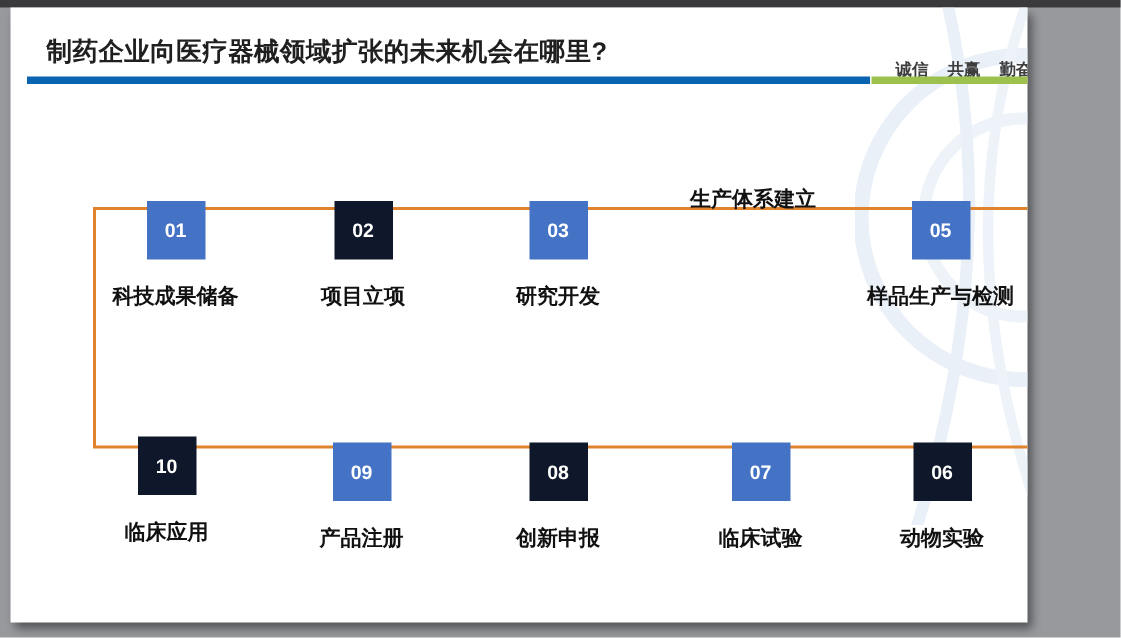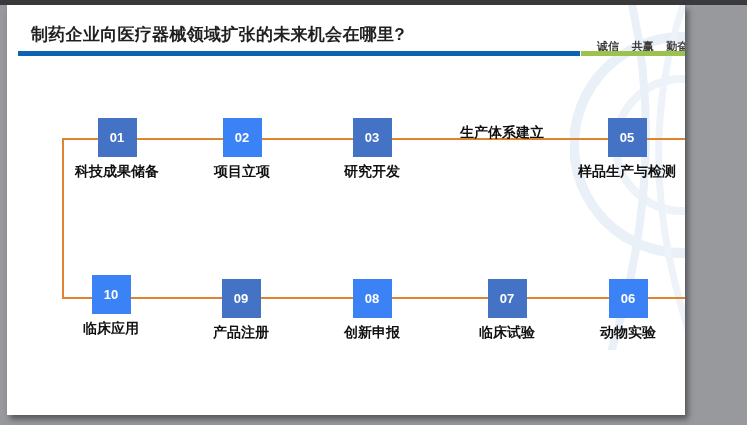--- a/index.html
+++ b/index.html
@@ -39,26 +39,26 @@
   }
   
   .loop{
     position:absolute;left:55px;top:133px;width:630px;height:157px;
     border:2px solid #e0832d;
   }
   .step{
     position:absolute;width:160px;text-align:center;
   }
   .sq{
-    width:39px;height:39px;margin:0 auto;
+    width:39px;height:39px;margin:16px auto;
     display:flex;align-items:center;justify-content:center;
     color:#ffffff;font-size:13px;font-weight:bold;
   }
   .sq.blue{background:#4472c4;}
-  .sq.green{background:#3b82f6;}
+  .sq.green{background:#0f172a;}
   .step-label{
     margin-top:6px;font-size:14px;font-weight:bold;color:#111111;
     white-space:nowrap;
   }
 </style>
 </head>
 <body>
 
 <div class="topbar"></div>
 

